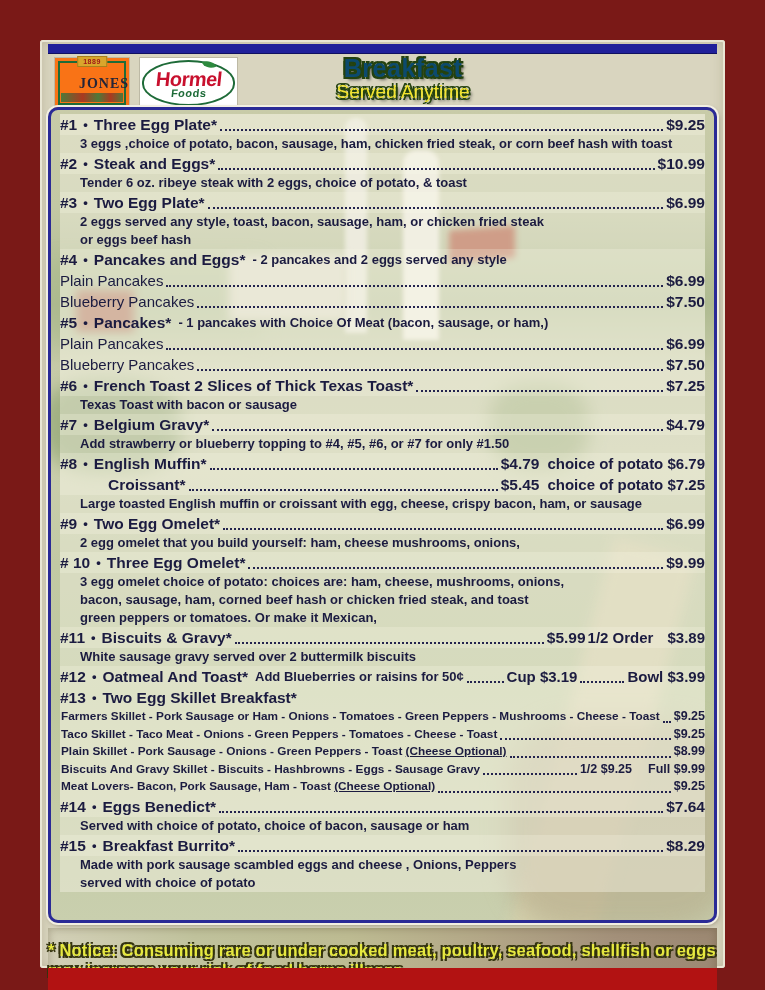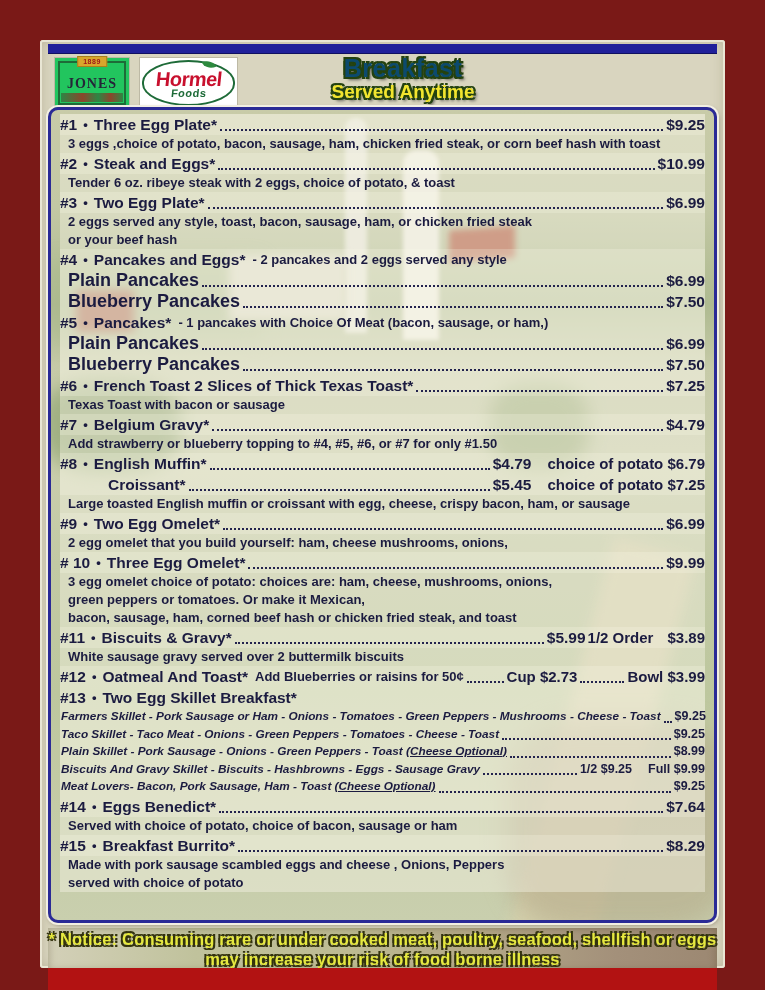--- a/index.html
+++ b/index.html
@@ -16,22 +16,22 @@
   }
   .bottom-strip{
     position:absolute;left:48px;top:968px;width:669px;height:22px;
     background:#b21212;
   }
   
   .topbar{margin:4px 8px 0;height:9px;background:#20209a;border-bottom:1px solid #101060;}
   .header{position:relative;height:50px;}
   .logos{position:absolute;left:14px;top:3px;display:flex;gap:9px;align-items:flex-start;}
   .jones{
-    width:74px;height:50px;background:#22c55e;position:relative;
-    border:1px solid #bdb9a5;display:flex;align-items:center;justify-content:center;
+    width:74px;height:50px;background:#f97316;position:relative;
+    border:1px solid #bdb9a5;display:flex;align-items:center;justify-content:flex-end;
   }
   .jones .frame{position:absolute;inset:3px;border:2px solid #1e6b38;}
   .jones .ribbon{
     position:absolute;top:-2px;left:50%;transform:translateX(-50%);
     background:#d9a62c;color:#a01818;font-size:7px;font-weight:bold;
     padding:1px 5px;border:1px solid #a97f1a;letter-spacing:.5px;z-index:2;
   }
   .jones .word{
     font-family:"Liberation Serif",serif;font-weight:bold;color:#252538;
     font-size:14px;letter-spacing:1px;margin-top:2px;z-index:1;
@@ -57,21 +57,21 @@
   .hormel .leaf{
     position:absolute;top:2px;right:22px;width:12px;height:9px;background:#2d8a3e;
     border-radius:0 100% 0 100%;transform:rotate(-20deg);z-index:2;
   }
   .titlewrap{position:absolute;left:53%;top:1px;transform:translateX(-50%);text-align:center;white-space:nowrap;}
   .title{
     font-size:25px;font-weight:bold;color:#0c4a6e;line-height:26px;letter-spacing:.5px;
     text-shadow:-2px -2px 0 #24420f,2px -2px 0 #24420f,-2px 2px 0 #24420f,2px 2px 0 #24420f,3px 3px 3px rgba(60,60,60,.8);
   }
   .subtitle{
-    font-size:19px;font-weight:bold;color:#f2e52e;line-height:21px;
+    font-size:19px;font-weight:normal;color:#f2e52e;line-height:21px;
     text-shadow:-2px -2px 0 #24420f,2px -2px 0 #24420f,-2px 2px 0 #24420f,2px 2px 0 #24420f,3px 3px 3px rgba(60,60,60,.8);
   }
   
   .menubox{
     margin:3px 8px 0;height:810px;position:relative;overflow:hidden;
     border:3px solid #2a2a96;border-radius:10px;
     box-shadow:0 0 0 2px #f2efe2,1px 2px 5px rgba(60,50,30,.5);
     background:linear-gradient(180deg,#c8cba8 0%,#c3c8a4 12%,#aeba90 24%,#c6caa8 32%,#cbcfae 42%,#c2c9a4 56%,#bdc79e 72%,#c4cba6 86%,#c9cfae 100%);
   }
   .photo{position:absolute;inset:0;z-index:0;}
@@ -89,34 +89,34 @@
   
   .rows{position:relative;z-index:2;padding:4px 9px 0;color:#1b1b40;}
   .row{display:flex;align-items:flex-end;background:rgba(249,247,234,.55);}
   .row.r-desc{background:rgba(249,247,234,.4);}
   .dots{flex:1 1 0;min-width:8px;border-bottom:2px dotted #23234e;margin:0 3px 4px;height:2px;}
   .dots2{flex:0 0 44px;border-bottom:2px dotted #23234e;margin:0 3px 4px;height:2px;}
   .num,.name,.price{font-size:15.5px;font-weight:bold;line-height:21px;white-space:nowrap;}
   .bullet{font-size:13px;font-weight:bold;line-height:21px;padding:0 6px;}
   .name.indent{padding-left:48px;}
   .note{font-size:13px;font-weight:bold;line-height:20px;padding-left:7px;white-space:nowrap;}
-  .desc-text{font-size:13px;font-weight:bold;line-height:18px;padding-left:8px;}
-  .r-sub .sub-name{font-size:18px;font-weight:bold;line-height:21px;padding-left:8px;white-space:nowrap;}
-  .extra{font-size:15px;font-weight:bold;line-height:21px;margin-left:16px;white-space:nowrap;}
+  .desc-text{font-size:13px;font-weight:bold;line-height:18px;padding-left:20px;}
+  .r-sub .sub-name{font-size:15px;font-weight:normal;line-height:21px;padding-left:0;white-space:nowrap;}
+  .extra{font-size:15px;font-weight:bold;line-height:21px;margin-left:8px;white-space:nowrap;}
   .xlabel{font-size:15px;font-weight:bold;line-height:21px;margin-left:2px;white-space:nowrap;}
   .price2{font-size:15px;font-weight:bold;line-height:21px;margin-left:14px;white-space:nowrap;}
   .seg{font-size:15px;font-weight:bold;line-height:21px;white-space:nowrap;}
-  .sk-text{font-size:11.8px;font-weight:bold;line-height:17.5px;white-space:nowrap;padding-left:1px;font-style:italic;}
+  .sk-text{font-size:11.8px;font-weight:bold;line-height:17.5px;white-space:nowrap;padding-left:1px;}
   .sk-text .u{text-decoration:underline;}
   .sk-price{font-size:12.5px;font-weight:bold;line-height:17.5px;white-space:nowrap;}
   .sk-gap{width:16px;}
   .r-skillet .dots,.r-skillet_split .dots{border-bottom-width:2px;margin-bottom:3px;}
   
   .notice{
-    margin:5px 8px 0;height:42px;text-align:center;padding-top:1px;
+    margin:5px 8px 0;height:42px;text-align:left;padding-top:12px;
     background:linear-gradient(90deg,#d3d0b8 0%,#c0c29c 22%,#bdbb92 45%,#b3a787 65%,#a3907a 85%,#9c8872 100%);
     box-shadow:inset 0 0 8px rgba(90,80,50,.4);
   }
   .notice .line{
     font-size:16.5px;font-weight:bold;color:#e6e93f;line-height:20px;letter-spacing:.2px;
     text-shadow:-2px -2px 0 #33330e,2px -2px 0 #33330e,-2px 2px 0 #33330e,2px 2px 0 #33330e;
     white-space:nowrap;
   }
 </style>
 </head>
@@ -184,21 +184,21 @@
           <span class="num">#3</span>
           <span class="bullet">•</span>
           <span class="name">Two Egg Plate*</span>
           <div class="dots"></div>
           <span class="price">$6.99</span>
         </div>
         <div class="row r-desc">
           <span class="desc-text">2 eggs served any style, toast, bacon, sausage, ham, or chicken fried steak</span>
         </div>
         <div class="row r-desc">
-          <span class="desc-text">or your beef hash</span>
+          <span class="desc-text">or eggs beef hash</span>
         </div>
         <div class="row r-itemnote">
           <span class="num">#4</span>
           <span class="bullet">•</span>
           <span class="name">Pancakes and Eggs*</span>
           <span class="note">- 2 pancakes and 2 eggs served any style</span>
         </div>
         <div class="row r-sub">
           <span class="sub-name">Plain Pancakes</span>
           <div class="dots"></div>
@@ -276,44 +276,44 @@
           <span class="num"># 10</span>
           <span class="bullet">•</span>
           <span class="name">Three Egg Omelet*</span>
           <div class="dots"></div>
           <span class="price">$9.99</span>
         </div>
         <div class="row r-desc">
           <span class="desc-text">3 egg omelet choice of potato: choices are: ham, cheese, mushrooms, onions,</span>
         </div>
         <div class="row r-desc">
+          <span class="desc-text">bacon, sausage, ham, corned beef hash or chicken fried steak, and toast</span>
+        </div>
+        <div class="row r-desc">
           <span class="desc-text">green peppers or tomatoes. Or make it Mexican,</span>
-        </div>
-        <div class="row r-desc">
-          <span class="desc-text">bacon, sausage, ham, corned beef hash or chicken fried steak, and toast</span>
         </div>
         <div class="row r-item_split">
           <span class="num">#11</span>
           <span class="bullet">•</span>
           <span class="name">Biscuits &amp; Gravy*</span>
           <div class="dots"></div>
           <span class="price">$5.99</span>
           <span class="xlabel">1/2 Order</span>
           <span class="price2">$3.89</span>
         </div>
         <div class="row r-desc">
           <span class="desc-text">White sausage gravy served over 2 buttermilk biscuits</span>
         </div>
         <div class="row r-item_cups">
           <span class="num">#12</span>
           <span class="bullet">•</span>
           <span class="name">Oatmeal And Toast*</span>
           <span class="note">Add Blueberries or raisins for  50¢</span>
           <div class="dots"></div>
-          <span class="seg">Cup $2.73</span>
+          <span class="seg">Cup $3.19</span>
           <div class="dots2"></div>
           <span class="seg">Bowl $3.99</span>
         </div>
         <div class="row r-itemnote">
           <span class="num">#13</span>
           <span class="bullet">•</span>
           <span class="name">Two Egg Skillet Breakfast*</span>
         </div>
         <div class="row r-skillet">
           <span class="sk-text">Farmers Skillet - Pork Sausage or Ham - Onions - Tomatoes - Green Peppers - Mushrooms - Cheese - Toast</span>

